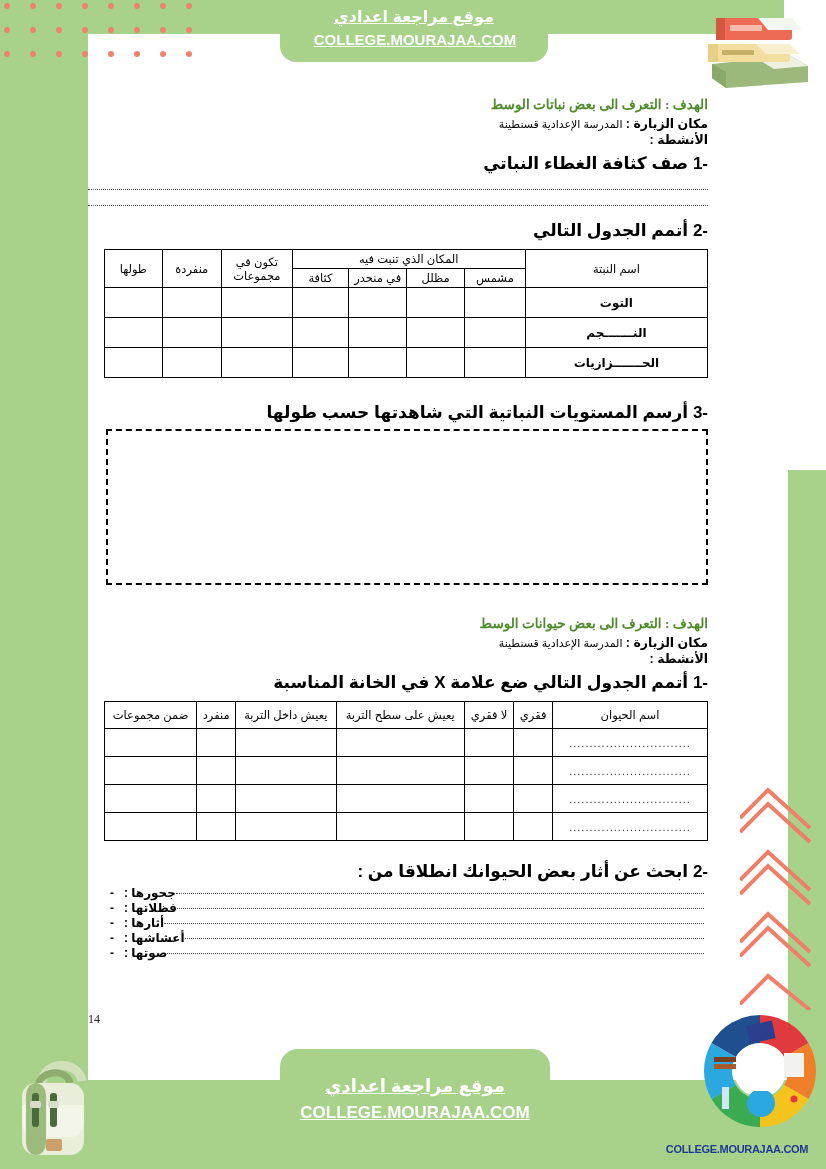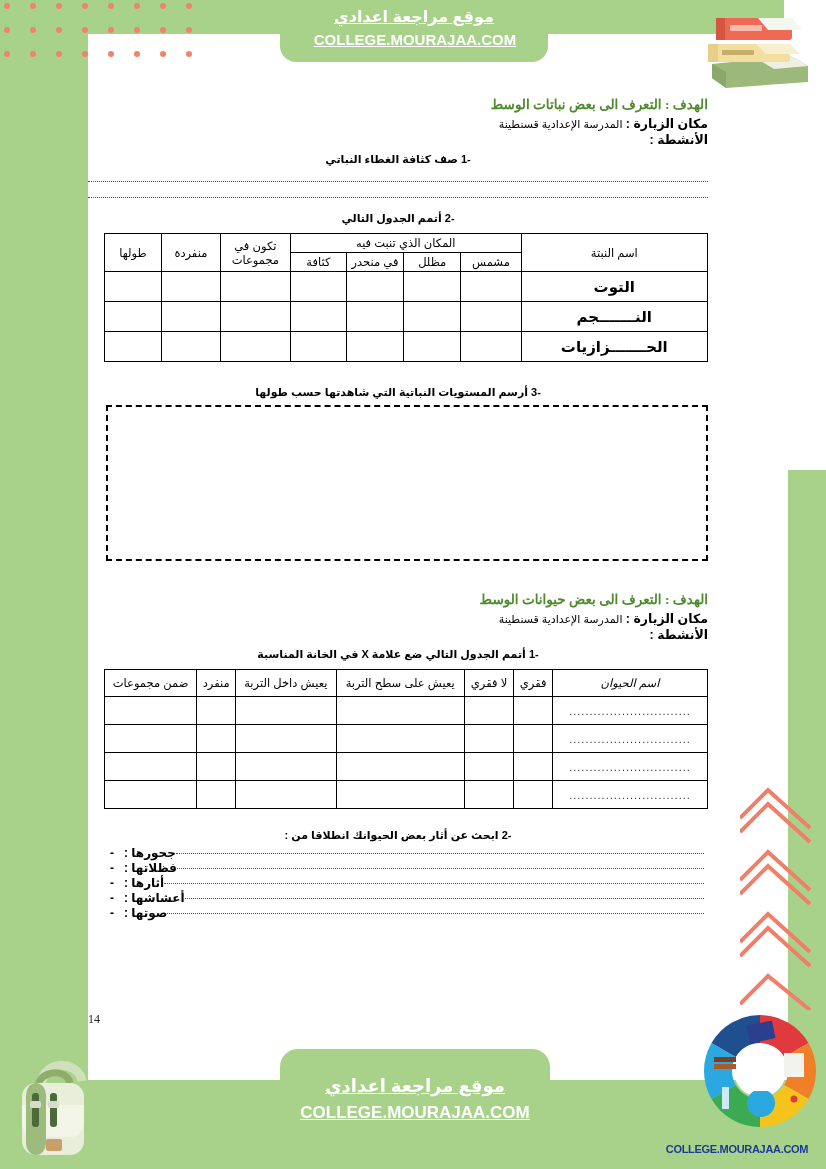--- a/index.html
+++ b/index.html
@@ -124,21 +124,21 @@
   .meta-line {
     font-size: 12px; text-align: right; padding-left: 14px; margin-bottom: 1px;
   }
   .meta-line b { font-size: 12.5px; }
   .meta-small { font-size: 11px; }
   .activities-label {
     font-size: 12.5px; font-weight: bold; text-align: right;
     padding-left: 14px; margin-bottom: 6px;
   }
   .q {
-    font-size: 11px; font-weight: bold; text-align: center;
+    font-size: 17px; font-weight: bold; text-align: right;
     padding-left: 0; margin: 6px 0 4px 0;
   }
   .q .num { display: inline-block; direction: ltr; }
 
   .dotline {
     border-bottom: 1.6px dotted #555;
     height: 1px; margin: 14px 0 14px 0;
   }
 
   
@@ -146,29 +146,29 @@
     border-collapse: collapse; width: 604px; margin: 8px 0 0 0;
     direction: rtl;
   }
   table.sheet td, table.sheet th {
     border: 1px solid #000; padding: 2px 4px;
     font-size: 11.5px; font-weight: normal; text-align: center;
     vertical-align: middle; background: #fff;
   }
   table.sheet th { font-size: 11.5px; }
   .t1 th.name-col { width: 212px; }
-  .t1 td.name-cell { font-weight: bold; font-size: 15px; text-align: center; height: 25px; }
+  .t1 td.name-cell { font-weight: bold; font-size: 12px; text-align: center; height: 25px; }
   .t1 td.blank { height: 25px; }
   .t1 .narrow { width: 58px; }
   .t1 .medium { width: 68px; }
 
   .t2 th { height: 22px; }
   .t2 td { height: 23px; }
   .t2 .dots-cell { text-align: center; letter-spacing: 1px; color: #333; font-size: 11px; }
-  .t2 th.animal-col { width: 146px; font-style: italic; }
+  .t2 th.animal-col { width: 146px; }
 
   
   .draw-box {
     width: 598px; height: 152px;
     border: 2px dashed #000; margin: 6px 0 0 0;
   }
 
   
   .bullets { margin-top: 2px; }
   .bullet-row {

